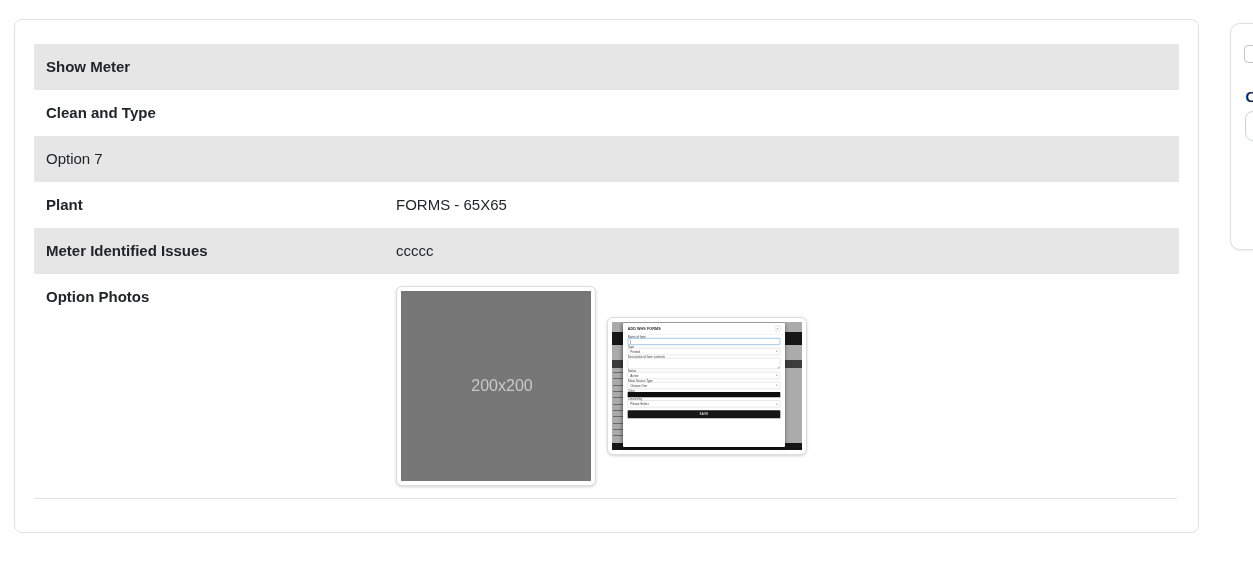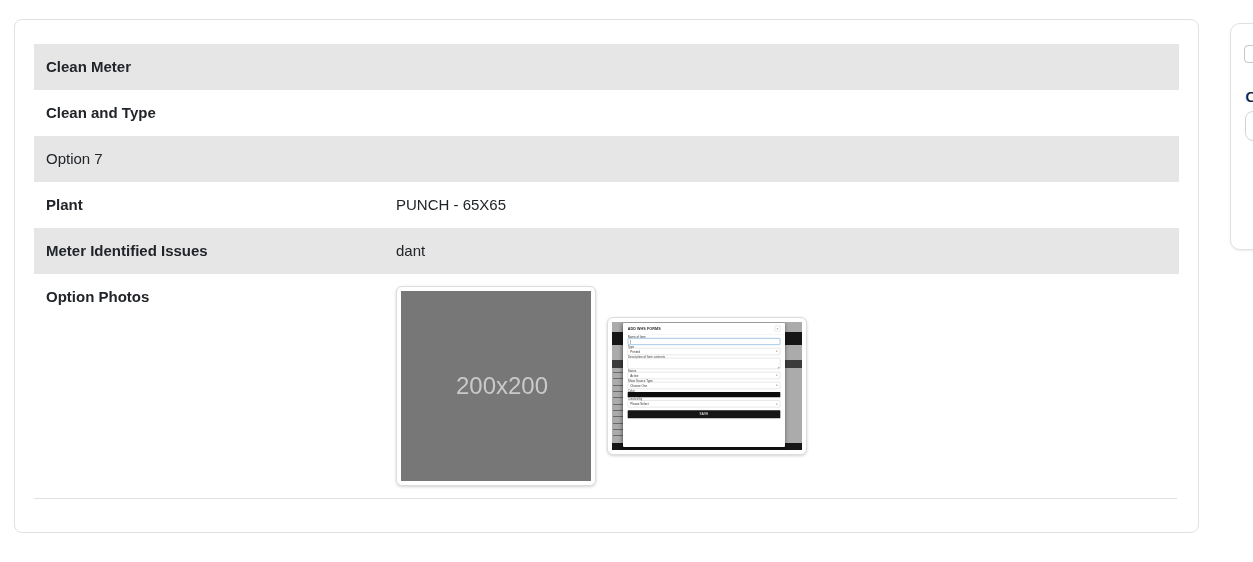--- a/index.html
+++ b/index.html
@@ -15,21 +15,21 @@
   .th { width: 350px; padding: 12px; font-size: 15px; font-weight: bold; line-height: 22px; }
   .td { flex: 1; padding: 12px; font-size: 15px; line-height: 22px; }
   .card-hr { position: absolute; left: 19px; right: 21px; top: 478px; border-top: 1px solid #dee2e6; }
 
   
   .thumb { display: inline-block; vertical-align: middle; background: #fff; padding: 4px;
     border: 1px solid #dddddd; border-radius: 6px; box-shadow: 0 1px 3px rgba(0,0,0,.18);
     margin-right: 7px; line-height: 0; cursor: pointer; }
   .ph-img { width: 190px; height: 190px; background: #777777; display: flex;
     align-items: center; justify-content: center; }
-  .ph-img span { font-size: 24px; color: #c9c9c9; line-height: 1; margin-left: 12px; }
+  .ph-img span { font-size: 16px; color: #c9c9c9; line-height: 1; margin-left: 12px; }
 
   .shot { width: 190px; height: 128px; overflow: hidden; position: relative; }
   .scale3 { position: absolute; left: 0; top: 0; width: 570px; height: 384px;
     transform: scale(0.33333); transform-origin: 0 0; background: #ababab; }
   .bar-top { position: absolute; left: 0; right: 0; top: 30px; height: 39px; background: #161616; }
   .bar-mid { position: absolute; left: 0; right: 0; top: 114px; height: 24px; background: #3c3c3c; }
   .bar-bot { position: absolute; left: 0; right: 0; top: 363px; height: 21px; background: #161616; }
   .left-txt { position: absolute; left: 3px; top: 150px; width: 30px; height: 210px;
     background: repeating-linear-gradient(#333 0 3px, transparent 3px 19px); opacity: .55; }
   .frag { position: absolute; right: 1px; font-size: 9px; color: #1d1d1d; white-space: nowrap;
@@ -71,40 +71,40 @@
   .side-input { position: absolute; left: 14px; top: 87px; width: 32px; height: 30px;
     border: 1px solid #ced4da; border-radius: 8px; background: #fff; }
 </style>
 </head>
 <body>
 
 <div class="main-card">
   <div class="rows">
 
     <div class="trow stripe">
-      <div class="th">Clean Meter</div>
+      <div class="th">Show Meter</div>
       <div class="td"></div>
     </div>
 
     <div class="trow">
       <div class="th">Clean and Type</div>
     </div>
 
     <div class="trow stripe">
       <div class="td">Option 7</div>
     </div>
 
     <div class="trow">
       <div class="th">Plant</div>
-      <div class="td">PUNCH - 65X65</div>
+      <div class="td">FORMS - 65X65</div>
     </div>
 
     <div class="trow stripe">
       <div class="th">Meter Identified Issues</div>
-      <div class="td">dant</div>
+      <div class="td">ccccc</div>
     </div>
 
     <div class="trow">
       <div class="th">Option Photos</div>
       <div class="td">
 
         
         <div class="thumb">
           <div class="ph-img">
             <span>200x200</span>

